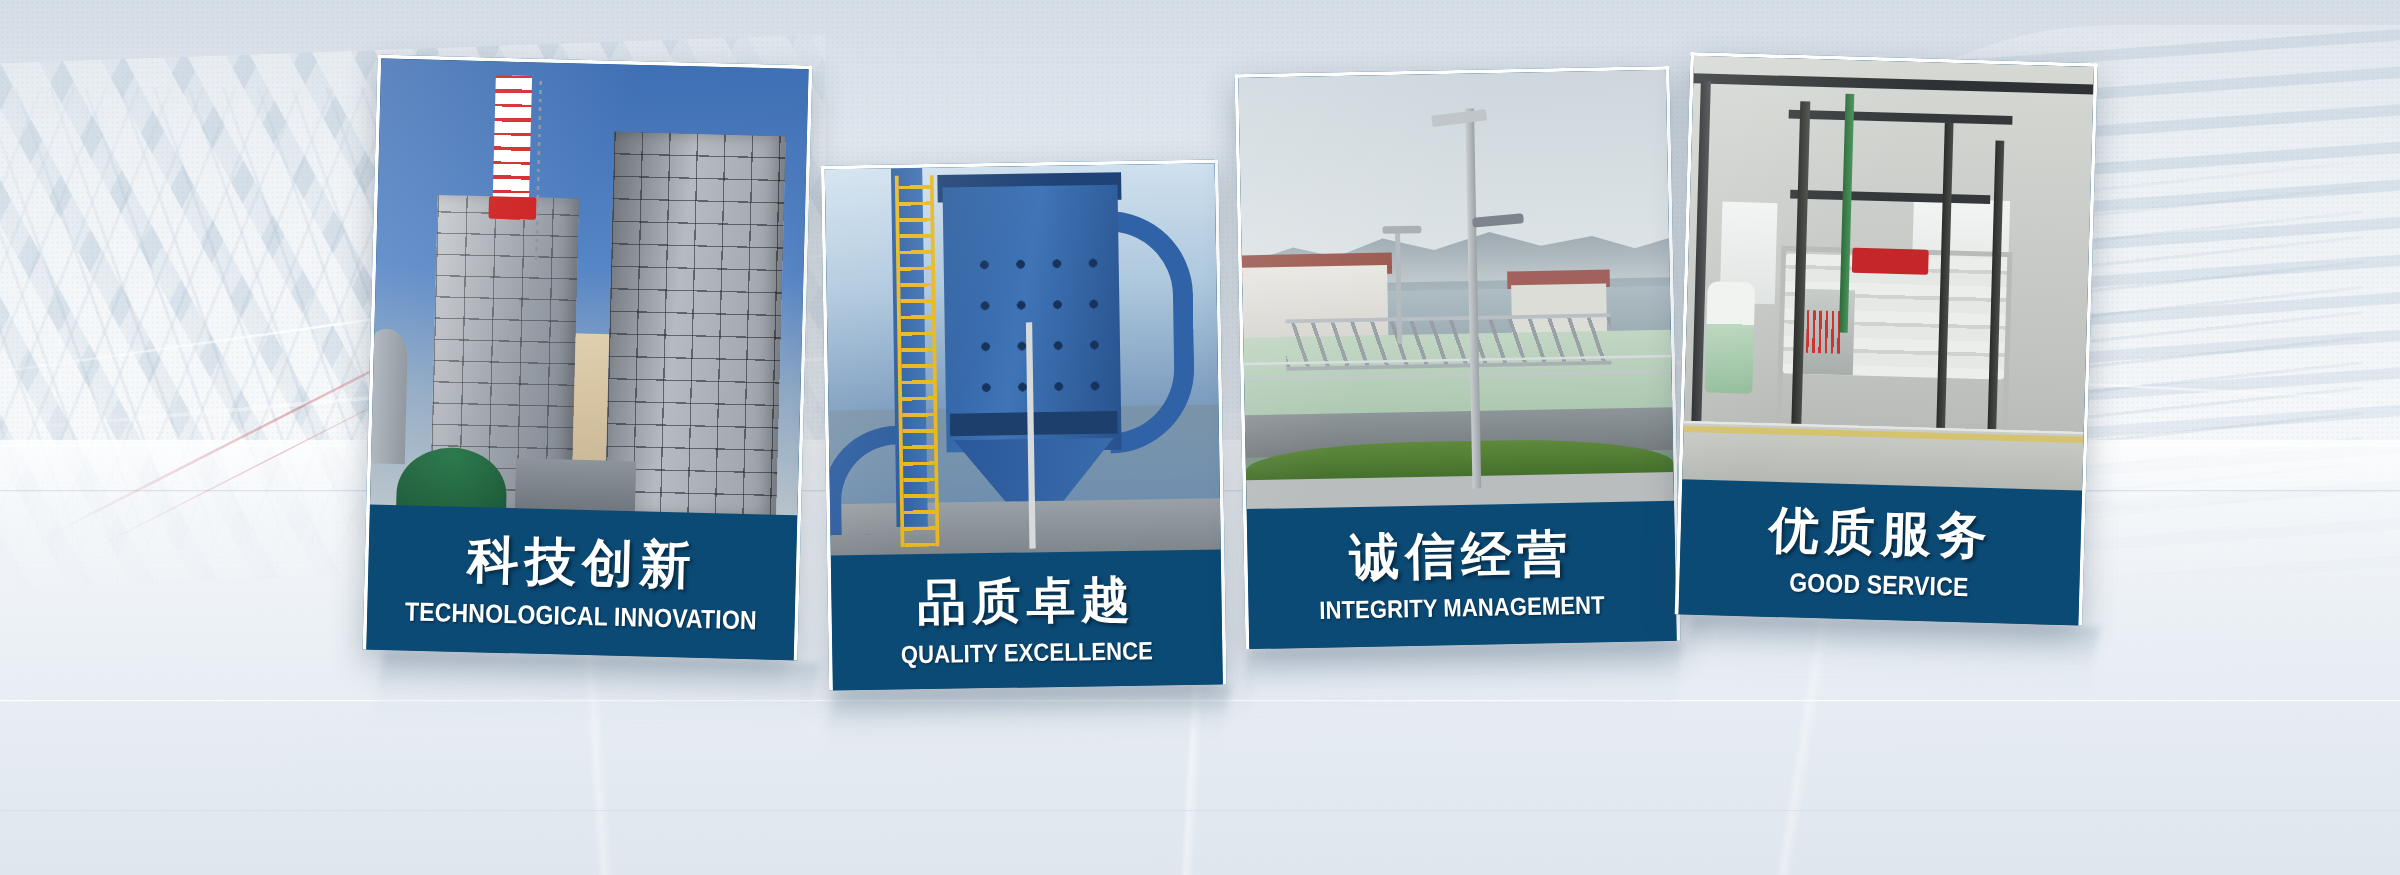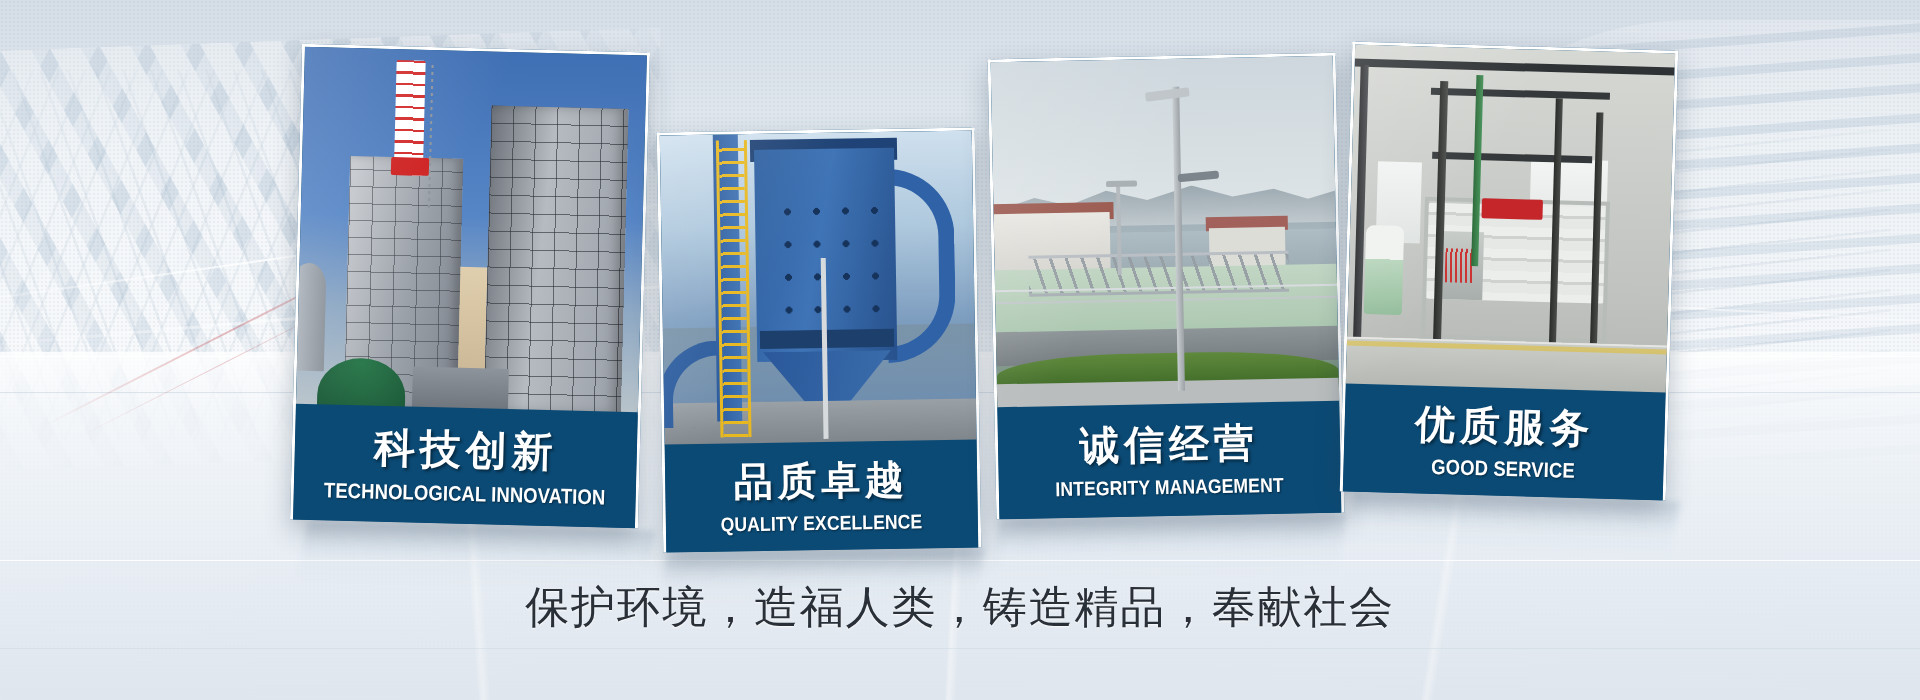--- a/index.html
+++ b/index.html
@@ -391,15 +391,14 @@
       <div class="sc p4-floor"></div>
       <div class="sc p4-yellow"></div>
       <div class="gloss"></div>
     </div>
     <div class="cap">
       <div class="cap-cn">优质服务</div>
       <div class="cap-en">GOOD SERVICE</div>
     </div>
   </div>
 
-  <div id="tagline">保护环境，造福人类，铸造精品，奉献社会</div>
 
 </div>
 
 </body></html>

